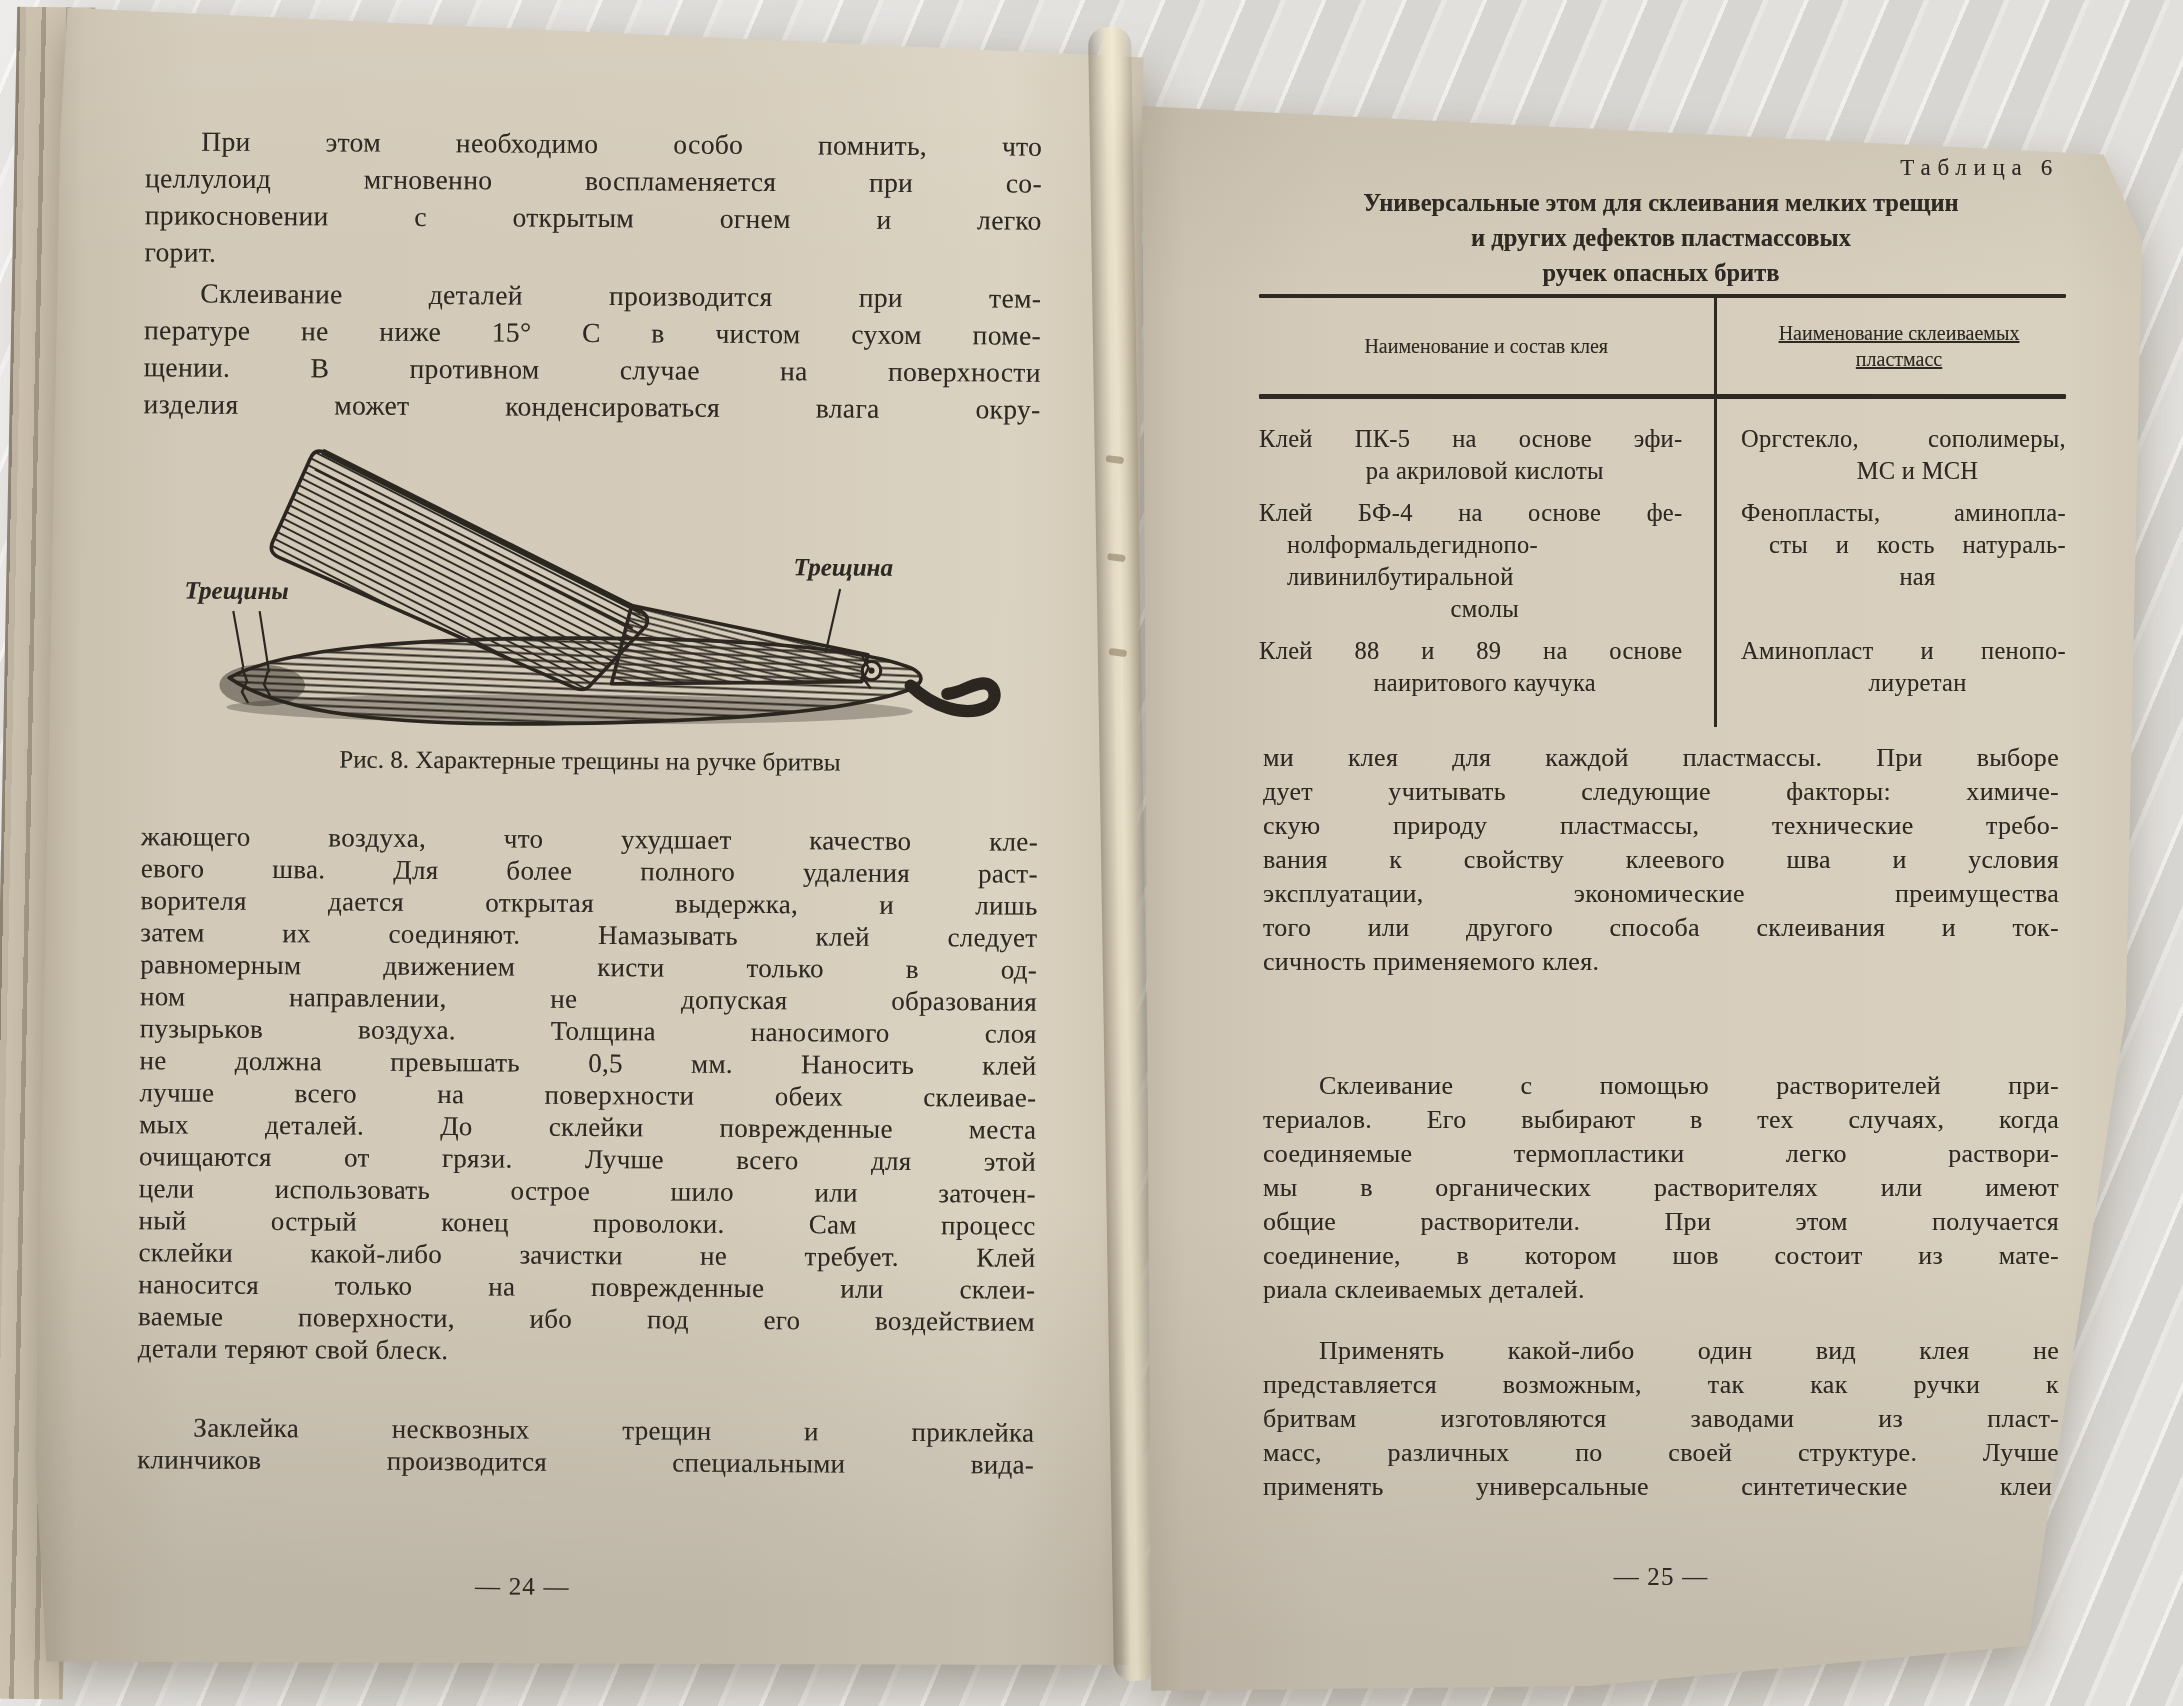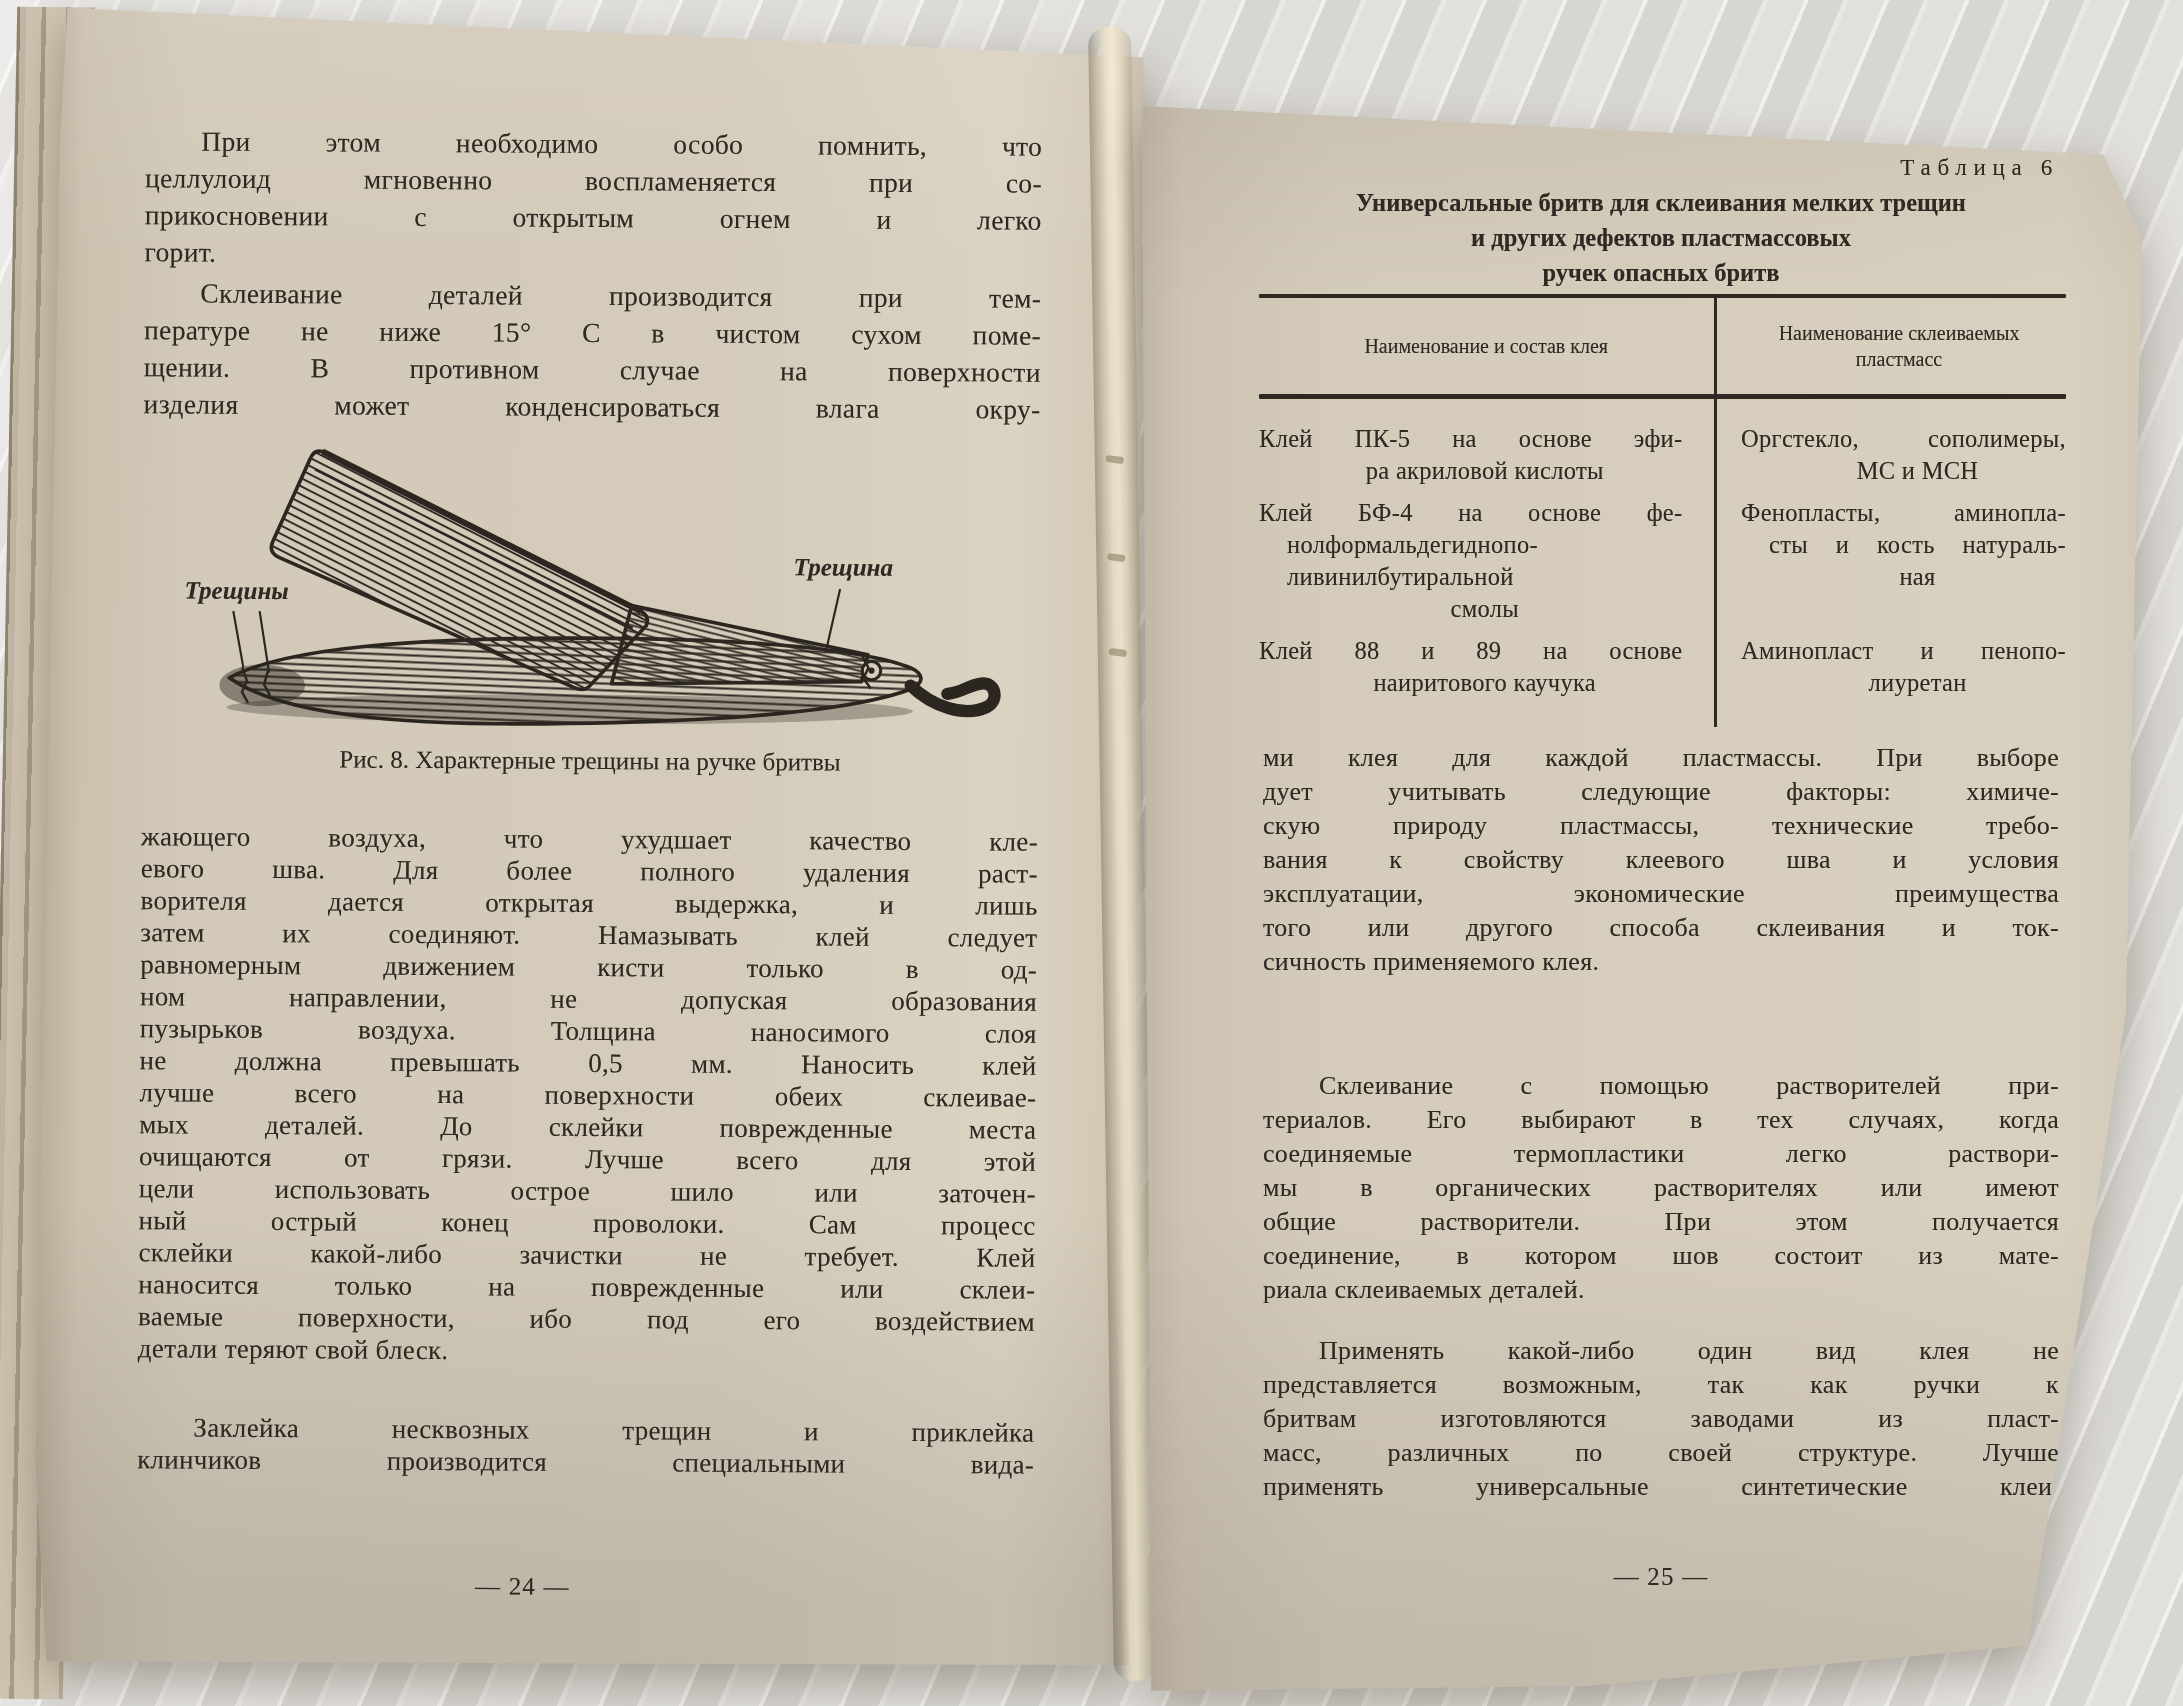--- a/index.html
+++ b/index.html
@@ -57,21 +57,21 @@
   .tablabel{position:absolute;top:78px;left:130px;width:796px;text-align:right;
     font-size:23px;letter-spacing:6.7px;text-shadow:0 0 0.6px rgba(46,41,34,.35);}
   .title{position:absolute;top:108px;left:130px;width:796px;text-align:center;
     font-weight:700;font-size:24.5px;line-height:35px;text-shadow:0 0 0.6px rgba(46,41,34,.4);}
   .tbl{position:absolute;left:126px;top:217px;width:807px;}
   .rule{height:4.3px;background:#2e2922;border-radius:1.2px;}
   .thead{display:flex;align-items:center;min-height:96px;}
   .th{font-size:20px;line-height:26px;text-align:center;box-sizing:border-box;
     text-shadow:0 0 0.6px rgba(46,41,34,.35);}
   .th1{width:455px;padding:0 24.5px;}
-  .th2{width:353px;padding:0 7.4px 0 26px;}
+  .th2{width:353px;padding:0 7.4px 0 26px;text-decoration:underline;}
   .tbody{padding-top:24.5px;}
   .trow{display:flex;margin-bottom:9.8px;}
   .cell{font-size:24.5px;line-height:32px;box-sizing:border-box;letter-spacing:0.3px;
     text-shadow:0 0 0.6px rgba(46,41,34,.35);}
   .c1{width:455px;padding-right:31px;}
   .c2{width:353px;padding-left:27.6px;}
   .cell .ln + .ln{padding-left:28px;text-align:center;}
   .vline{position:absolute;left:455px;top:4.3px;width:3.1px;height:429px;background:#2e2922;}
 </style>
 </head>
@@ -169,21 +169,21 @@
   <div class="seam">
     <div class="nick" style="top:429px"></div>
     <div class="nick" style="top:527px"></div>
     <div class="nick" style="top:622px"></div>
   </div>
 
   <div class="rp-wrap">
     <div class="right-page">
       <div class="tablabel">Таблица 6</div>
       <div class="title">
-        <div>Универсальные бритв для склеивания мелких трещин</div>
+        <div>Универсальные этом для склеивания мелких трещин</div>
         <div>и других дефектов пластмассовых</div>
         <div>ручек опасных бритв</div>
       </div>
 
       <div class="tbl">
         <div class="rule"></div>
         <div class="thead">
           <div class="th th1">Наименование и состав клея</div>
           <div class="th th2">
             <div>Наименование склеиваемых</div>

